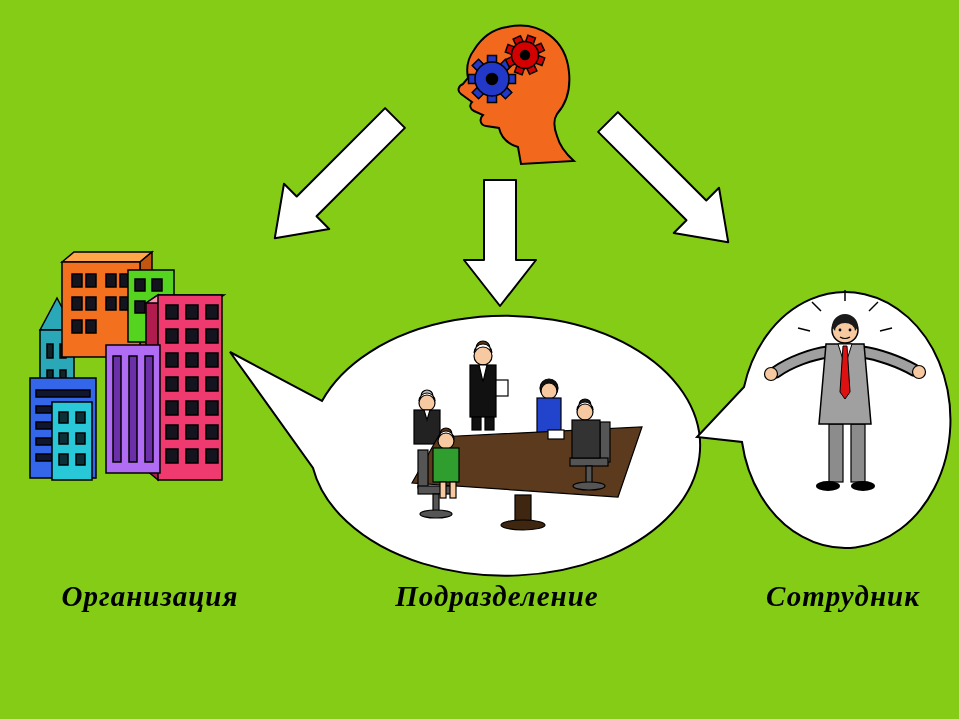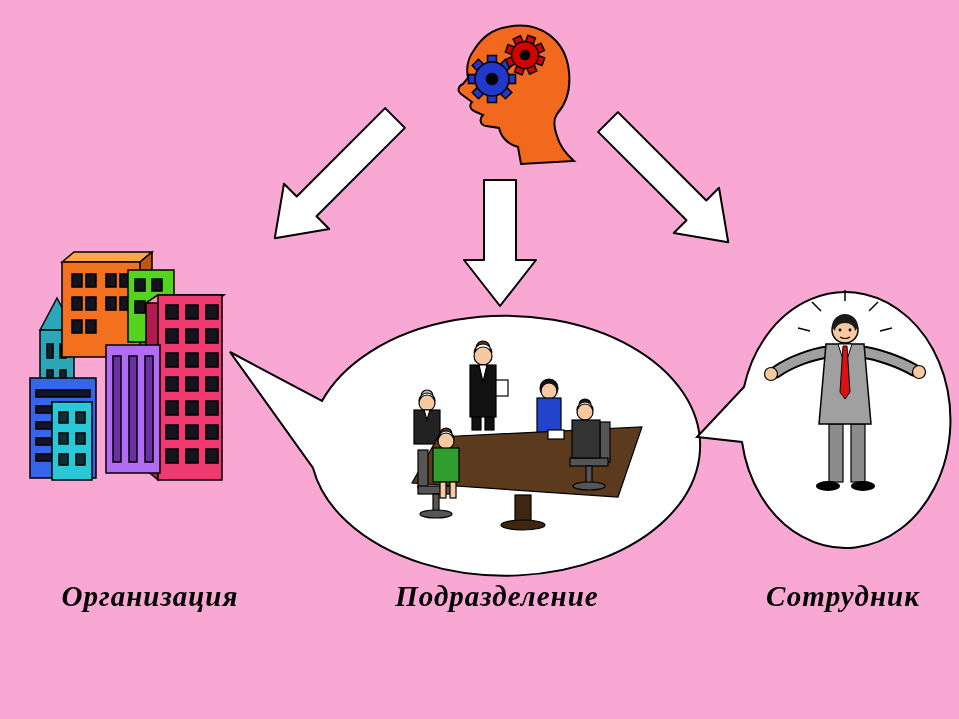--- a/index.html
+++ b/index.html
@@ -1,19 +1,19 @@
 <!DOCTYPE html>
 <html><head>
 <meta charset="utf-8">
 <style>
   html,body{margin:0;padding:0;background:#ffffff;}
   .stage{
     position:relative;
     width:959px;height:719px;
-    background:#f9a8d4;
+    background:#84cc16;
     overflow:hidden;
     font-family:"Liberation Serif", serif;
   }
   .stage svg{position:absolute;left:0;top:0;}
   .level-label{
     position:absolute;
     top:580px;
     transform:translateX(-50%);
     font-style:italic;
     font-weight:bold;

